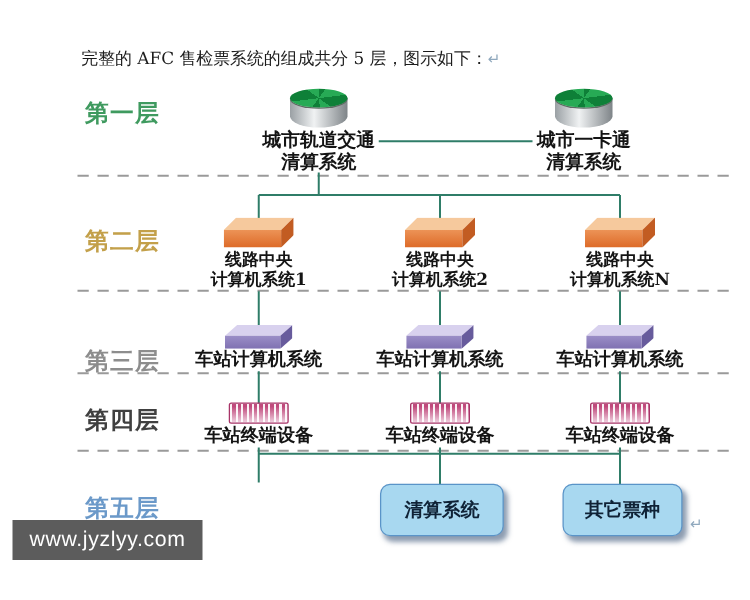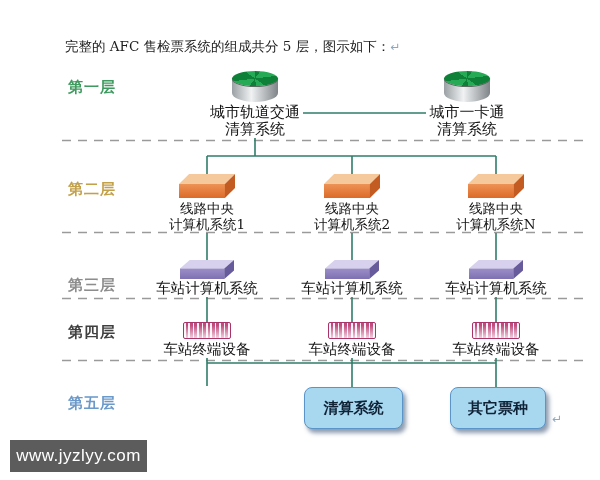--- a/index.html
+++ b/index.html
@@ -10,38 +10,38 @@
   svg.lines{position:absolute;left:0;top:0;pointer-events:none;}
 
   
   .badge{
     position:absolute;background:#5c5c5c;color:#ffffff;
     font-family:"Liberation Sans","DejaVu Sans",sans-serif;
     display:flex;align-items:center;justify-content:center;
     font-size:17px;letter-spacing:.5px;
   }
   #tg-badge{left:462px;top:8px;width:138px;height:31px;}
-  #watermark{left:10px;top:440px;width:137px;height:32px;}
+  #watermark{left:10px;top:416px;width:152px;height:32px;}
 
   
   #intro{position:absolute;left:65px;top:38px;font-size:13.5px;color:#1c1c1c;white-space:nowrap;}
   .ret{color:#8fa8bd;font-size:12px;font-family:"DejaVu Sans",sans-serif;}
   #trailing-ret{position:absolute;left:552px;top:412px;}
 
   
-  .tier{position:absolute;left:68px;font-size:15px;font-weight:bold;letter-spacing:1px;white-space:nowrap;}
+  .tier{position:absolute;left:68px;font-size:19px;font-weight:bold;letter-spacing:1px;white-space:nowrap;}
   #tier1{top:78px;color:#3f9a5f;}
   #tier2{top:180px;color:#c3a04a;}
   #tier3{top:257px;color:#8d8d8d;margin-top:19px;}
   #tier4{top:323px;color:#404040;}
   #tier5{top:394px;color:#6b99c9;}
 
   
   .nlabel{
-    position:absolute;text-align:center;font-weight:normal;color:#141414;
+    position:absolute;text-align:center;font-weight:bold;color:#141414;
     white-space:pre-line;line-height:16px;
   }
   .lab-l1{font-size:15px;line-height:17px;}
   .lab-l2{font-size:13.5px;}
   .lab-l3,.lab-l4{font-size:14.5px;white-space:nowrap;}
 
   
   .cyl{position:absolute;width:46px;height:31px;}
   .cyl-body{position:absolute;left:0;top:7px;width:46px;height:24px;
     background:linear-gradient(90deg,#9aa0a4,#f0f2f3 42%,#7e8488);

